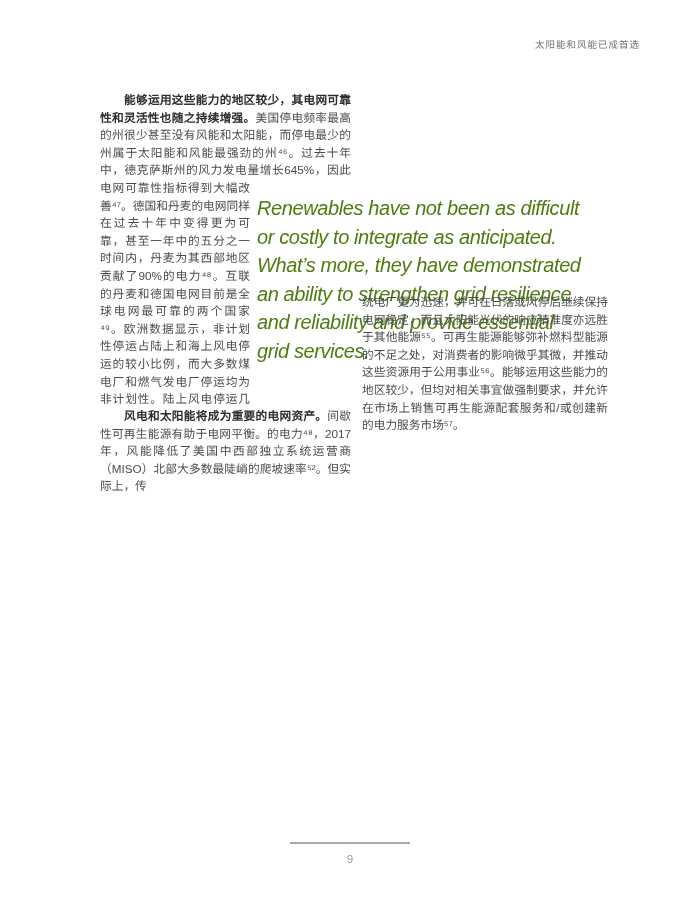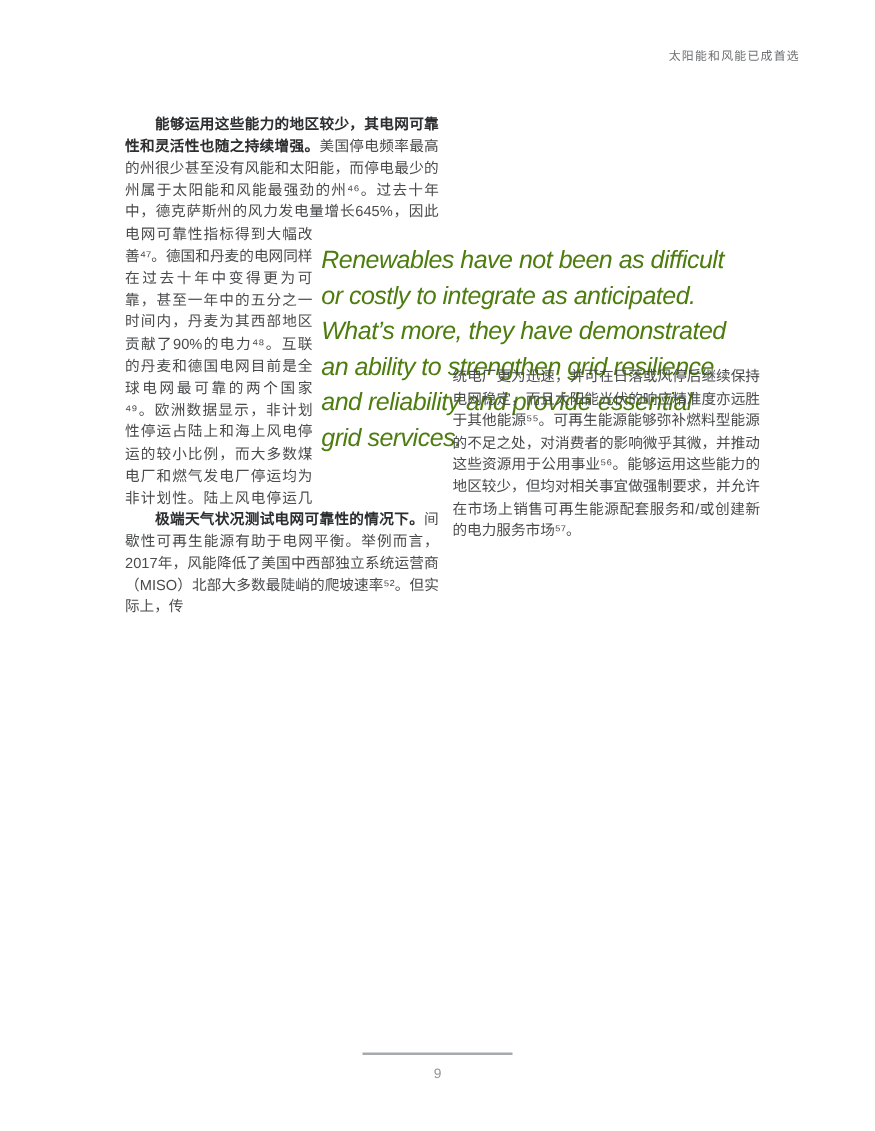--- a/index.html
+++ b/index.html
@@ -83,21 +83,21 @@
 </head>
 <body>
 
 <div class="page">
 
   <div class="running-header">太阳能和风能已成首选</div>
 
   <div class="col col-left">
     <p class="para indent clamp5"><span class="lead-bold">能够运用这些能力的地区较少，其电网可靠性和灵活性也随之持续增强。</span><span>美国停电频率最高的州很少甚至没有风能和太阳能，而停电最少的州属于太阳能和风能最强劲的州⁴⁶。过去十年中，德克萨斯州的风力发电量增长645%，因此该州的</span></p>
     <p class="para narrow">电网可靠性指标得到大幅改善⁴⁷。德国和丹麦的电网同样在过去十年中变得更为可靠，甚至一年中的五分之一时间内，丹麦为其西部地区贡献了90%的电力⁴⁸。互联的丹麦和德国电网目前是全球电网最可靠的两个国家⁴⁹。欧洲数据显示，非计划性停运占陆上和海上风电停运的较小比例，而大多数煤电厂和燃气发电厂停运均为非计划性。陆上风电停运几率较少且时</p>
-    <p class="para indent"><span class="lead-bold">极端天气状况测试电网可靠性的情况下。</span><span>间歇性可再生能源有助于电网平衡。举例而言，2017年，风能降低了美国中西部独立系统运营商（MISO）北部大多数最陡峭的爬坡速率⁵²。但实际上，传</span></p>
+    <p class="para indent"><span class="lead-bold">风电和太阳能将成为重要的电网资产。</span><span>间歇性可再生能源有助于电网平衡。的电力⁴⁸，2017年，风能降低了美国中西部独立系统运营商（MISO）北部大多数最陡峭的爬坡速率⁵²。但实际上，传</span></p>
   </div>
 
   <div class="pull-quote" style="color: #4d7c0f; font-style: italic;">Renewables have not been as difficult
 or costly to integrate as anticipated.
 What’s more, they have demonstrated
 an ability to strengthen grid resilience
 and reliability and provide essential
 grid services.</div>
 
   <div class="col col-right">

